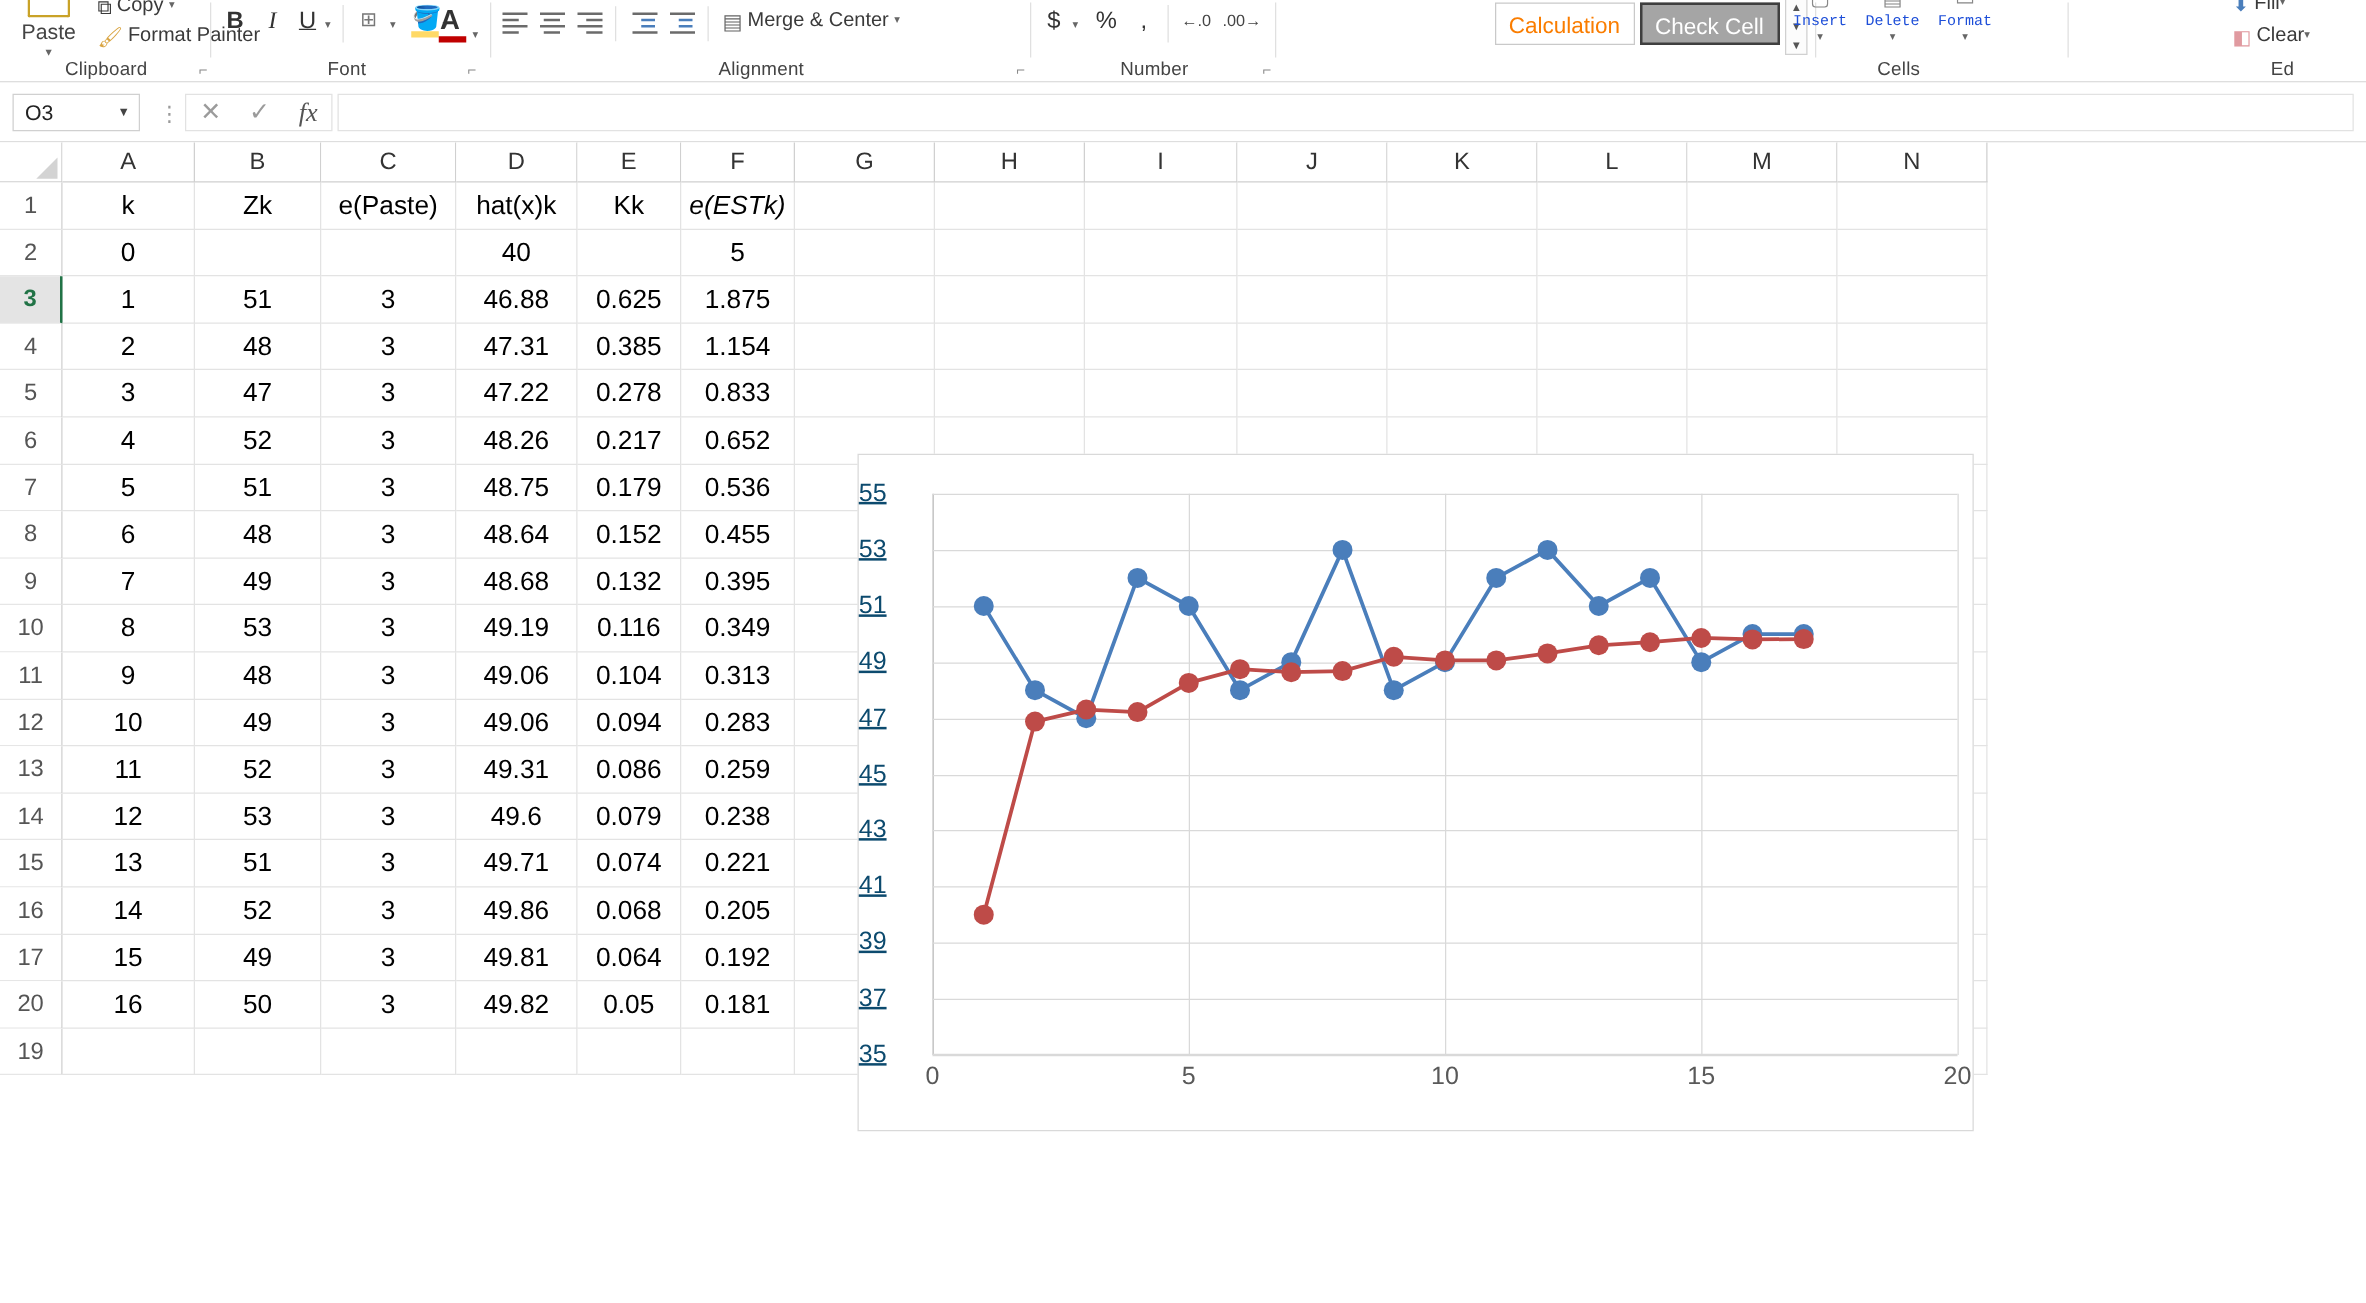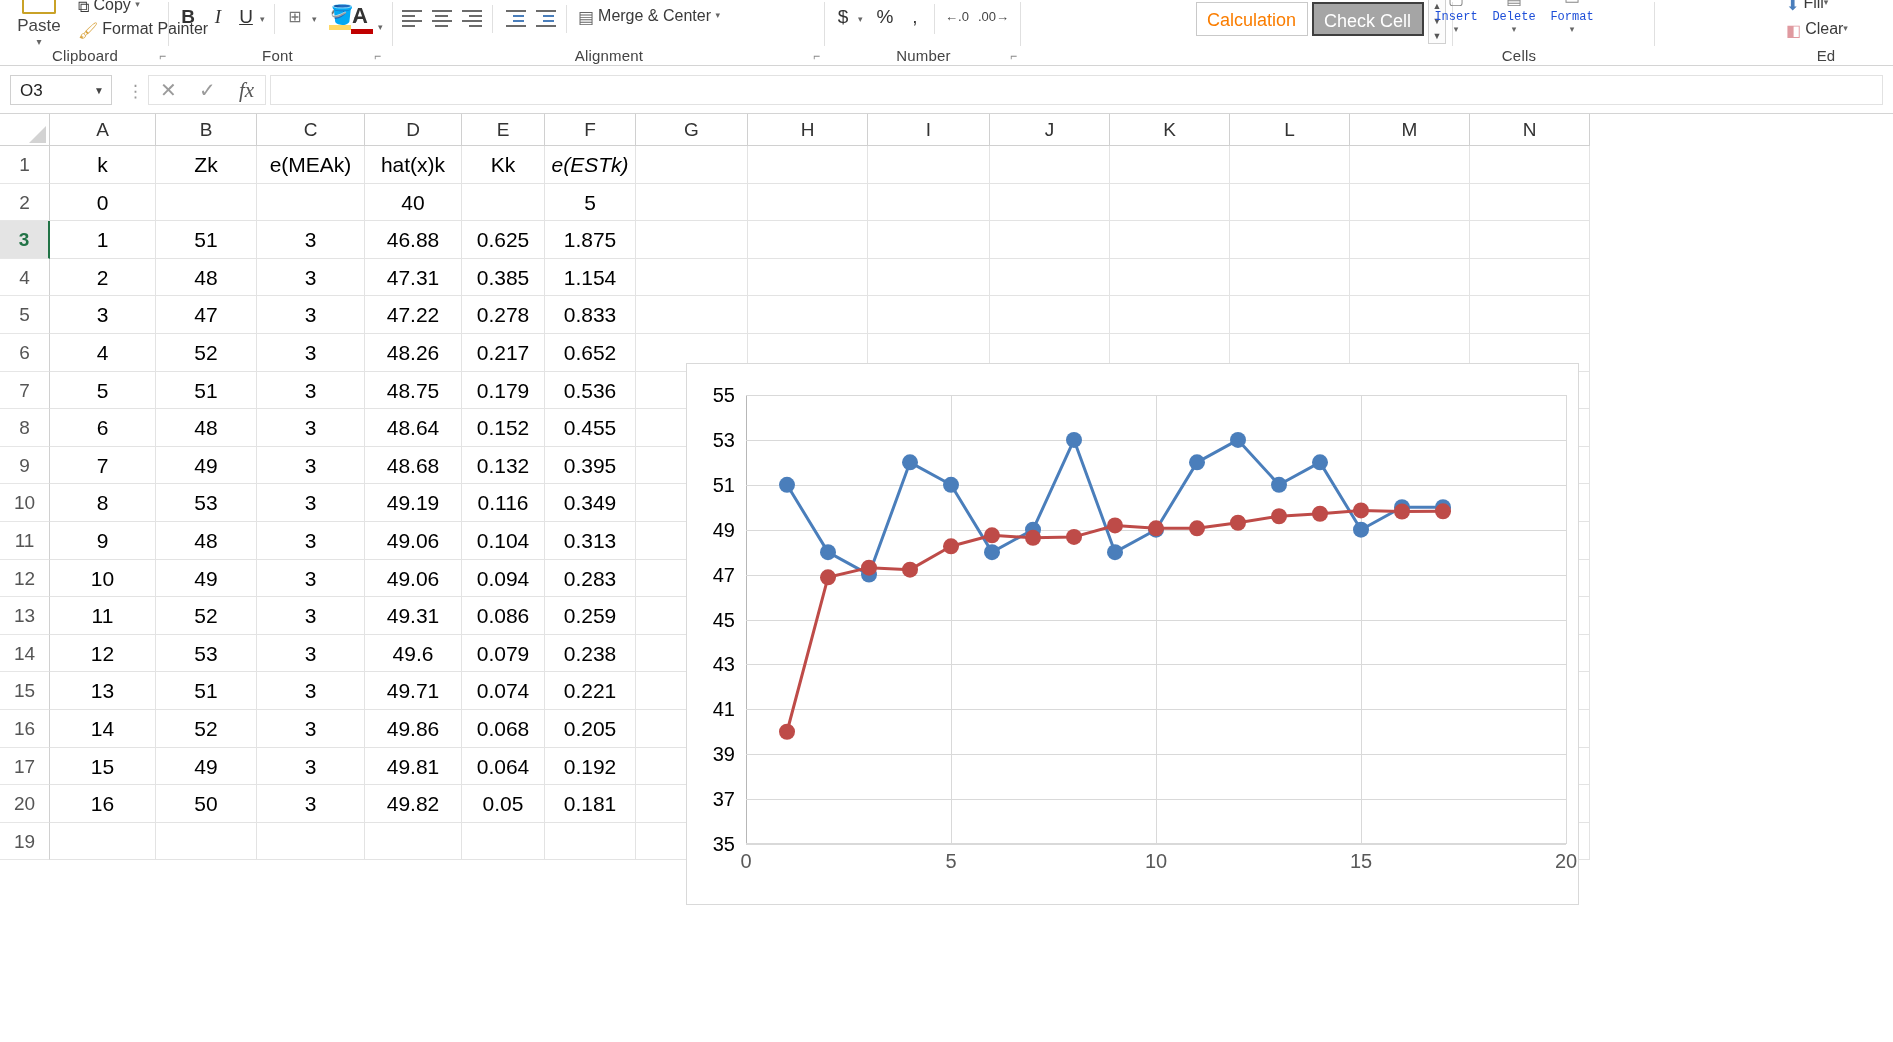--- a/index.html
+++ b/index.html
@@ -128,22 +128,22 @@
   
   .chart {
     position: absolute; left: 686px; top: 249px; width: 893px; height: 542px;
     background: #ffffff; border: 1px solid #d9d9d9;
   }
   .plot { position: absolute; left: 59px; top: 31px; width: 820px; height: 449px; }
   .gline { position: absolute; background: #d9d9d9; }
   .gline.h { left: 0; width: 100%; height: 1px; }
   .gline.v { top: 0; width: 1px; height: 100%; }
   .ytick {
-    position: absolute; right: 0; width: 48px; text-align: right;
-    font-size: 20px; color: #000000; transform: translateY(-50%);
+    position: absolute; right: 0; width: 48px; 
+    font-size: 20px; color: #0c4a6e; transform: translateY(-50%); text-decoration: underline;
   }
   .xtick {
     position: absolute; top: 0; width: 60px; text-align: center;
     font-size: 20px; color: #595959; transform: translateX(-50%);
   }
   .axis-left { position: absolute; left: 0; top: 0; width: 1px; height: 100%; background: #b7b7b7; }
   .axis-bottom { position: absolute; left: 0; bottom: 0; width: 100%; height: 1px; background: #d9d9d9; }
 </style>
 </head>
 <body>
@@ -338,21 +338,21 @@
         <div class="rowhead" style="top: 520.8px; height: 37.6px; line-height: 37.6px;">14</div>
         <div class="rowhead" style="top: 558.4px; height: 37.6px; line-height: 37.6px;">15</div>
         <div class="rowhead" style="top: 596px; height: 37.6px; line-height: 37.6px;">16</div>
         <div class="rowhead" style="top: 633.6px; height: 37.6px; line-height: 37.6px;">17</div>
         <div class="rowhead" style="top: 671.2px; height: 37.6px; line-height: 37.6px;">20</div>
         <div class="rowhead" style="top: 708.8px; height: 37.6px; line-height: 37.6px;">19</div>
       </div>
     <div id="cells">
         <div class="cell" style="left: 50px; width: 106px; top: 32px; height: 37.6px; line-height: 37.6px;">k</div>
         <div class="cell" style="left: 156px; width: 101px; top: 32px; height: 37.6px; line-height: 37.6px;">Zk</div>
-        <div class="cell" style="left: 257px; width: 108px; top: 32px; height: 37.6px; line-height: 37.6px;">e(MEAk)</div>
+        <div class="cell" style="left: 257px; width: 108px; top: 32px; height: 37.6px; line-height: 37.6px;">e(Paste)</div>
         <div class="cell" style="left: 365px; width: 97px; top: 32px; height: 37.6px; line-height: 37.6px;">hat(x)k</div>
         <div class="cell" style="left: 462px; width: 83px; top: 32px; height: 37.6px; line-height: 37.6px;">Kk</div>
         <div class="cell" style="left: 545px; width: 91px; top: 32px; height: 37.6px; line-height: 37.6px; font-style: italic;">e(ESTk)</div>
         <div class="cell empty" style="left: 636px; width: 112px; top: 32px; height: 37.6px; line-height: 37.6px;"></div>
         <div class="cell empty" style="left: 748px; width: 120px; top: 32px; height: 37.6px; line-height: 37.6px;"></div>
         <div class="cell empty" style="left: 868px; width: 122px; top: 32px; height: 37.6px; line-height: 37.6px;"></div>
         <div class="cell empty" style="left: 990px; width: 120px; top: 32px; height: 37.6px; line-height: 37.6px;"></div>
         <div class="cell empty" style="left: 1110px; width: 120px; top: 32px; height: 37.6px; line-height: 37.6px;"></div>
         <div class="cell empty" style="left: 1230px; width: 120px; top: 32px; height: 37.6px; line-height: 37.6px;"></div>
         <div class="cell empty" style="left: 1350px; width: 120px; top: 32px; height: 37.6px; line-height: 37.6px;"></div>

